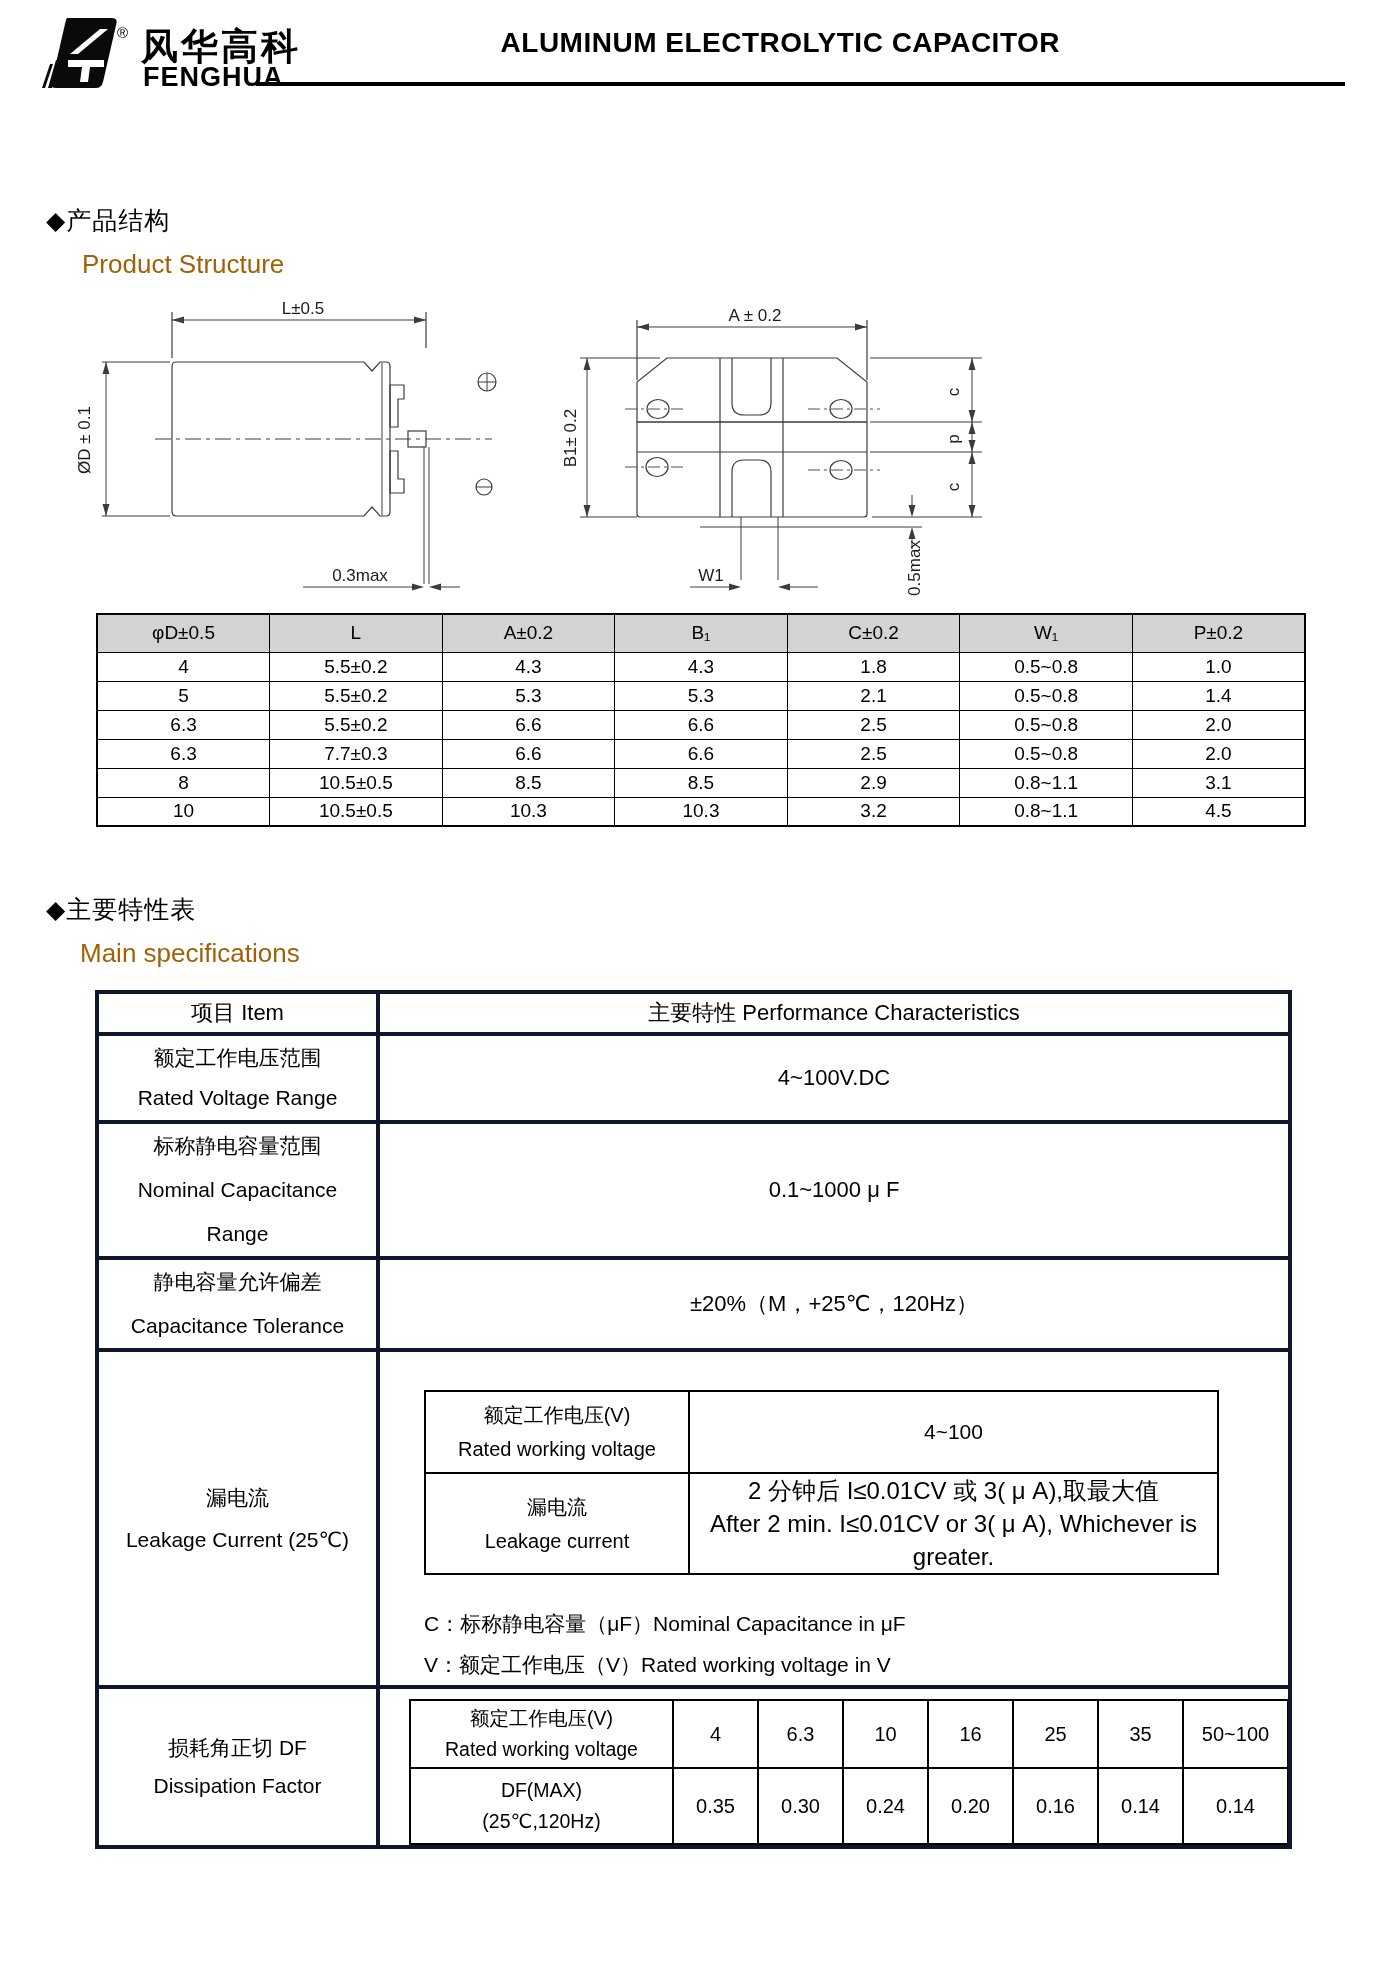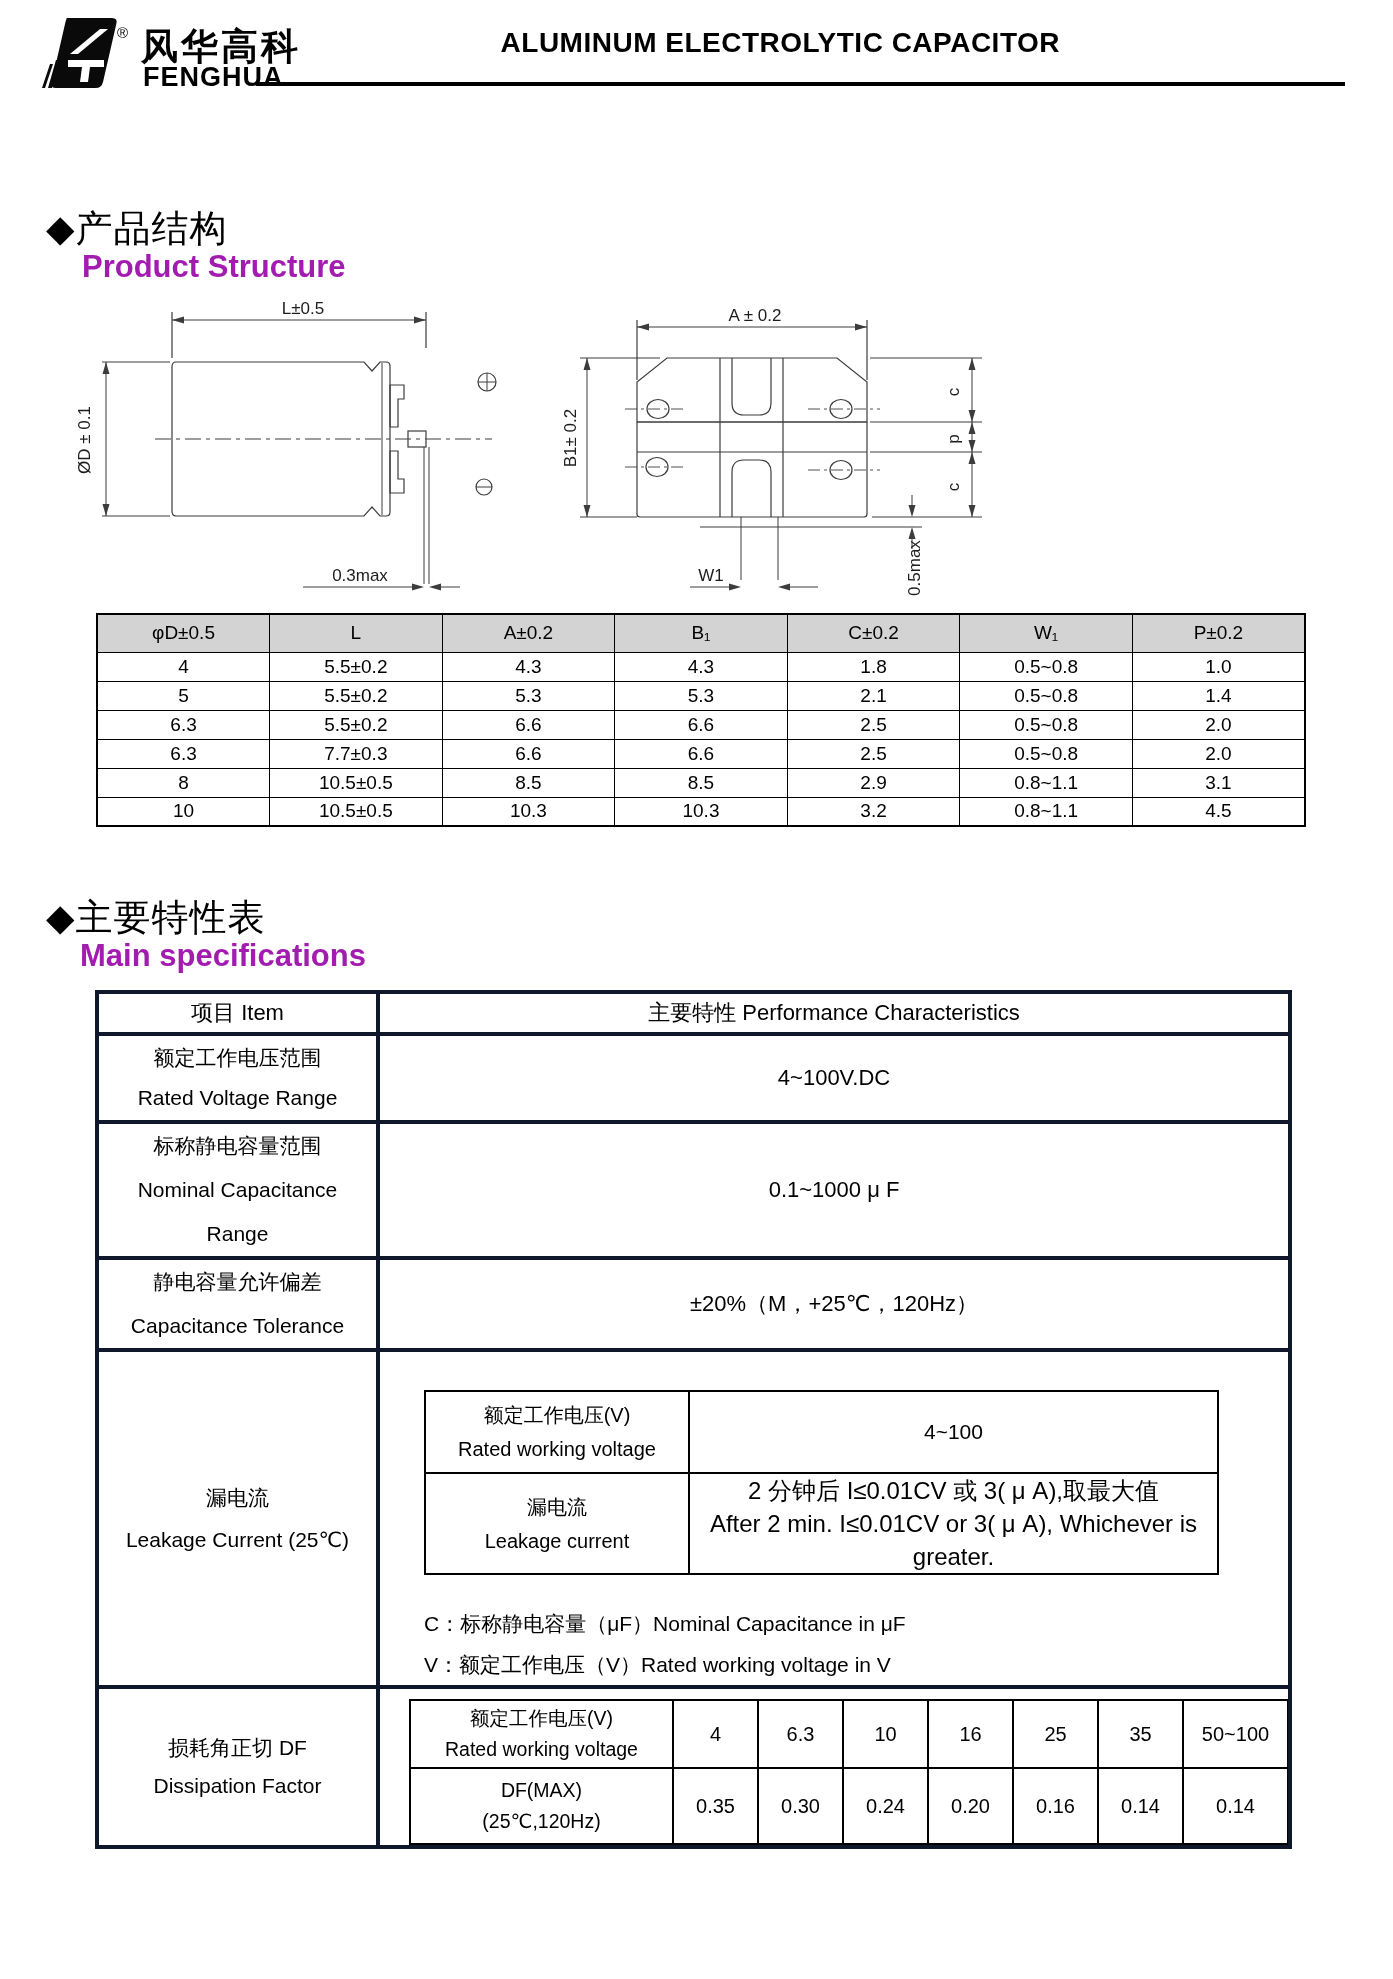--- a/index.html
+++ b/index.html
@@ -9,22 +9,22 @@
 
   
   .logo-mark { position:absolute; left:42px; top:16px; }
   .reg-mark  { position:absolute; left:117px; top:24px; font-size:15px; }
   .brand-cn  { position:absolute; left:141px; top:22px; font-size:37px; font-weight:bold; letter-spacing:3px; }
   .brand-en  { position:absolute; left:143px; top:62px; font-size:27px; font-weight:bold; letter-spacing:1px; }
   .doc-title { position:absolute; left:0; top:27px; width:1040px; text-align:right; font-size:28px; font-weight:bold; letter-spacing:.5px;margin-left:20px; }
   .header-rule { position:absolute; left:256px; top:82px; width:1089px; height:4px; background:#000; }
 
   
-  .sec-cn { position:absolute; font-size:37px; color:#000; letter-spacing:1px; }
-  .sec-en { position:absolute; font-size:31px; color:#a21caf;font-weight:bold; }
+  .sec-cn { position:absolute; font-size:25px; color:#000; letter-spacing:1px; }
+  .sec-en { position:absolute; font-size:26px; color:#a16207; }
   #sec1-cn { left:46px; top:204px; }
   #sec1-en { left:82px; top:249px; }
   #sec2-cn { left:46px; top:893px; }
   #sec2-en { left:80px; top:938px; }
 
   
   .drawing { position:absolute; left:60px; top:290px; }
   .drawing text { font-family:"Liberation Sans","DejaVu Sans",sans-serif; font-size:17px; fill:#1c1c1c; }
 
   

